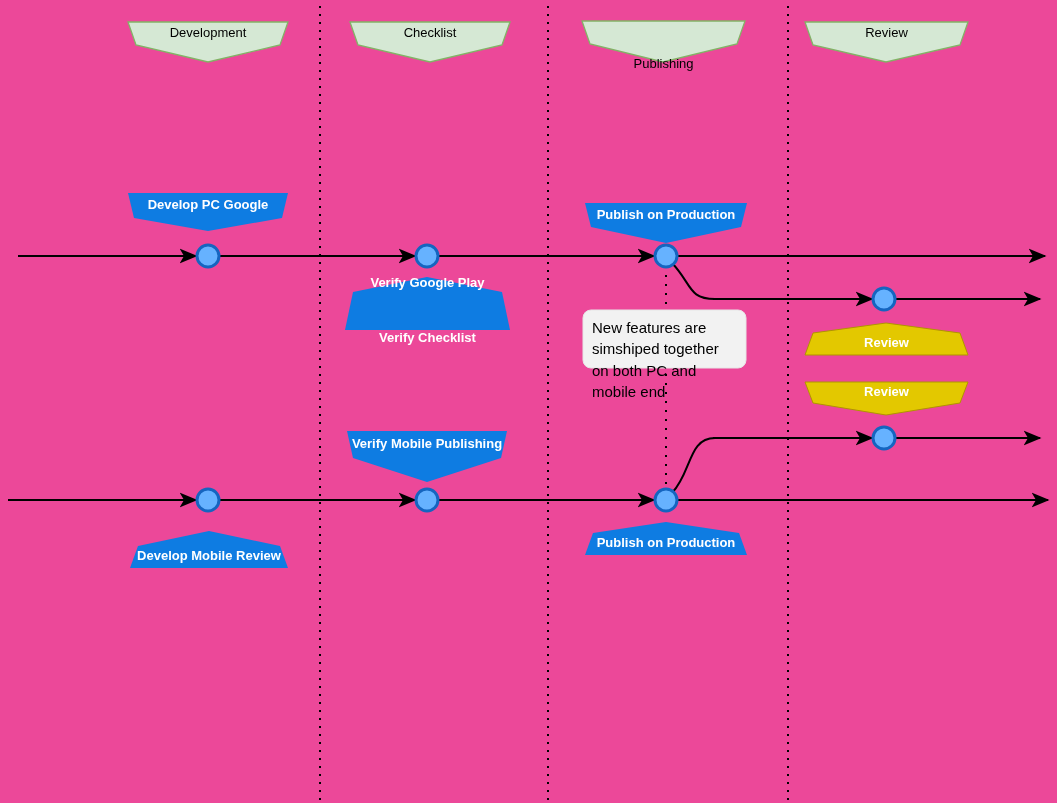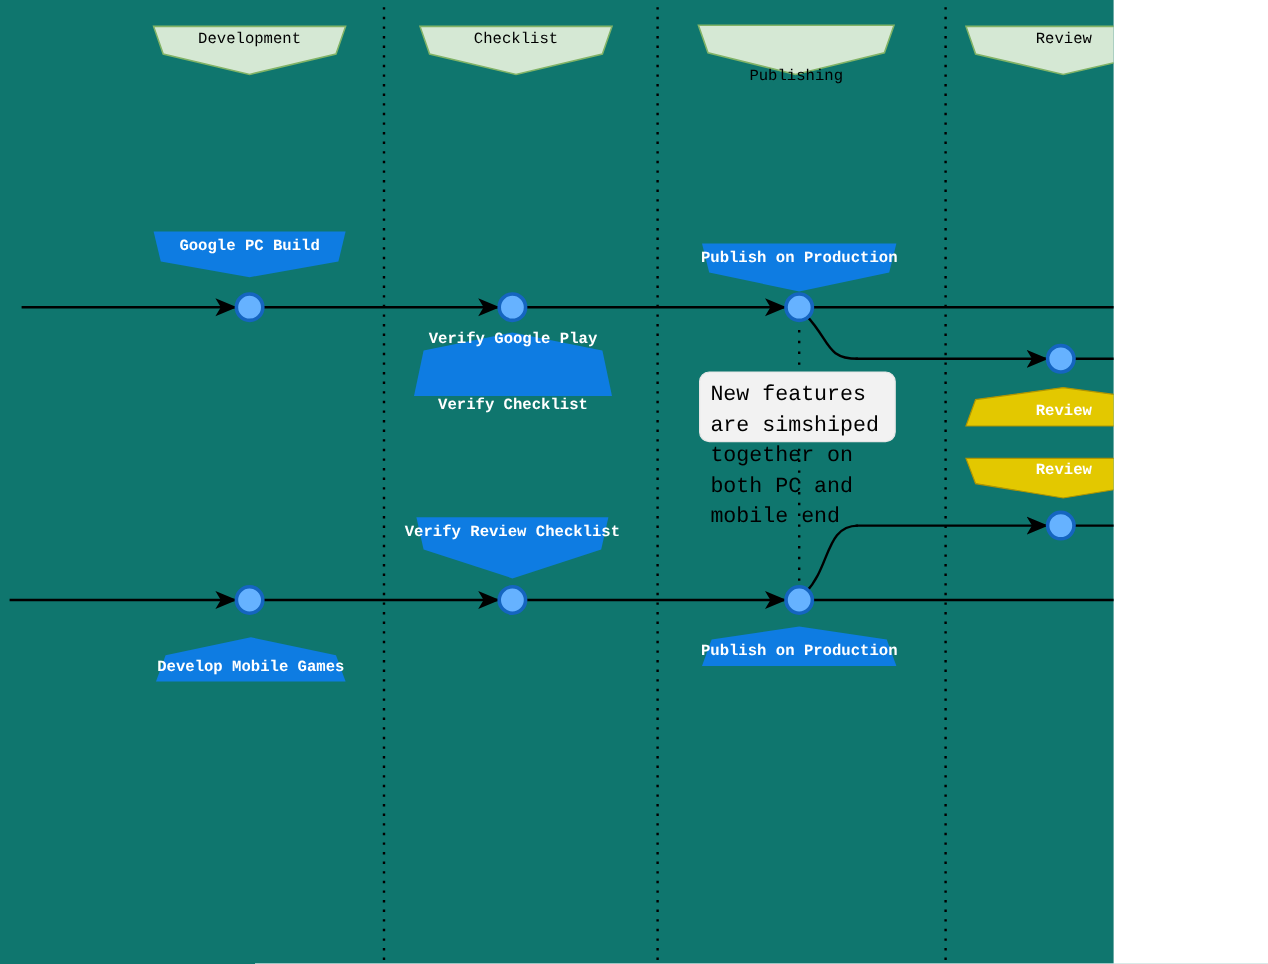--- a/index.html
+++ b/index.html
@@ -1,21 +1,21 @@
 <!DOCTYPE html>
 <html><head>
 <meta charset="utf-8">
 <style>
   html, body { margin: 0; padding: 0; background: #ffffff; }
   .canvas {
     position: relative;
-    width: 928px;
+    width: 1057px;
     height: 803px;
-    background: #0f766e;
-    font-family: Liberation Mono, monospace;
+    background: #ec4899;
+    font-family: Liberation Sans, sans-serif;
     overflow: hidden;
   }
   svg.layer { position: absolute; left: 0; top: 0; }
 
   
   .divider   { stroke: #000000; stroke-width: 2; stroke-dasharray: 2 6; fill: none; }
   .connector { stroke: #000000; stroke-width: 2; stroke-dasharray: 2 7; fill: none; }
   .flowline  { stroke: #000000; stroke-width: 2; fill: none; }
   .phase-banner  { stroke: #82b366; stroke-width: 1.3; }
   .event-banner  { stroke: none; }
@@ -33,21 +33,21 @@
     font-size: 13px;
     color: #000000;
     line-height: 1.3;
     pointer-events: none;
     white-space: nowrap;
   }
   .label.white { color: #ffffff; font-weight: 700; }
   .label.stacked { flex-direction: column; line-height: 18px; }
   .note-label {
     position: absolute;
-    font-size: 18px;
+    font-size: 15px;
     line-height: 1.42;
     color: #000000;
     text-align: left;
     padding: 7px 9px;
     box-sizing: border-box;
     white-space: normal;
   }
 </style>
 </head>
 <body>
@@ -110,34 +110,34 @@
     <circle class="node-circle" cx="427" cy="500" r="11" data-bind-attr="fill:diagram.colors.node_fill" fill="#66b2ff"></circle>
     <circle class="node-circle" cx="666" cy="500" r="11" data-bind-attr="fill:diagram.colors.node_fill" fill="#66b2ff"></circle>
     <circle class="node-circle" cx="884" cy="438" r="11" data-bind-attr="fill:diagram.colors.node_fill" fill="#66b2ff"></circle>
   </svg>
 
   <div class="label" style="left:128px; top:22px; width:160px; height:23px;" data-bind="diagram.phases.development">Development</div>
   <div class="label" style="left:350px; top:22px; width:160px; height:23px;text-align:center;" data-bind="diagram.phases.checklist">Checklist</div>
   <div class="label" style="left:582px; top:21px; width:163px; height:23px;margin-top:32px;" data-bind="diagram.phases.publishing">Publishing</div>
   <div class="label" style="left:805px; top:22px; width:163px; height:23px;" data-bind="diagram.phases.review">Review</div>
 
-  <div class="label white" style="left:128px; top:193px; width:160px; height:25px;" data-bind="diagram.pc_lane.develop_label">Google PC Build</div>
+  <div class="label white" style="left:128px; top:193px; width:160px; height:25px;" data-bind="diagram.pc_lane.develop_label">Develop PC Google</div>
 
   <div class="label white stacked" style="left:345px; top:290px; width:165px; height:40px;gap:37px;">
     <span data-bind="diagram.pc_lane.verify_label_line1">Verify Google Play</span>
     <span data-bind="diagram.pc_lane.verify_label_line2">Verify Checklist</span>
   </div>
 
   <div class="label white" style="left:585px; top:203px; width:162px; height:24px;" data-bind="diagram.pc_lane.publish_label">Publish on Production</div>
 
   <div class="label white" style="left:805px; top:331px; width:163px; height:24px;" data-bind="diagram.pc_lane.review_label">Review</div>
 
   <div class="label white" style="left:805px; top:380px; width:163px; height:24px;" data-bind="diagram.mobile_lane.review_label">Review</div>
 
-  <div class="label white" style="left:347px; top:431px; width:160px; height:27px;" data-bind="diagram.mobile_lane.verify_label">Verify Review Checklist</div>
+  <div class="label white" style="left:347px; top:431px; width:160px; height:27px;" data-bind="diagram.mobile_lane.verify_label">Verify Mobile Publishing</div>
 
-  <div class="label white" style="left:130px; top:544px; width:158px; height:24px;" data-bind="diagram.mobile_lane.develop_label">Develop Mobile Games</div>
+  <div class="label white" style="left:130px; top:544px; width:158px; height:24px;" data-bind="diagram.mobile_lane.develop_label">Develop Mobile Review</div>
 
   <div class="label white" style="left:585px; top:531px; width:162px; height:24px;" data-bind="diagram.mobile_lane.publish_label">Publish on Production</div>
 
   <div class="note-label" style="left:583px; top:310px; width:163px; height:58px;" data-bind="diagram.note_text">New features are simshiped together on both PC and mobile end</div>
 
 </div>
 
 </body></html>

